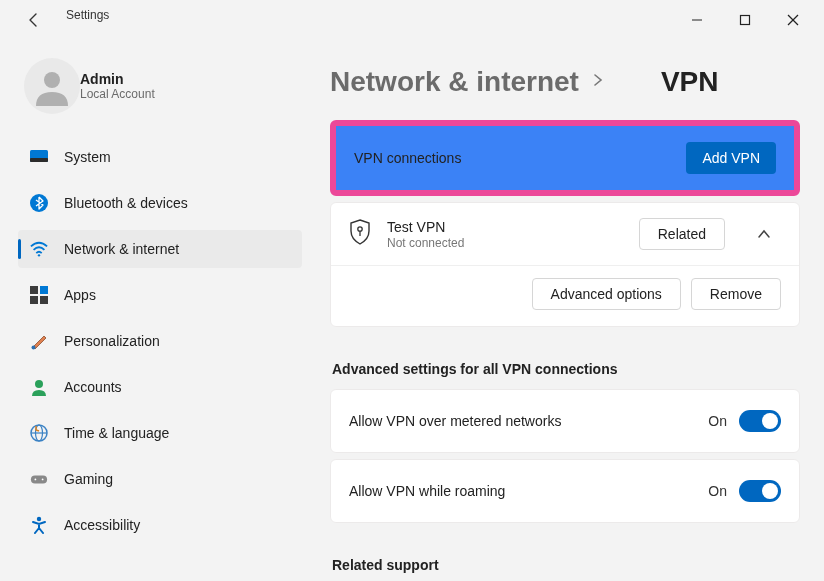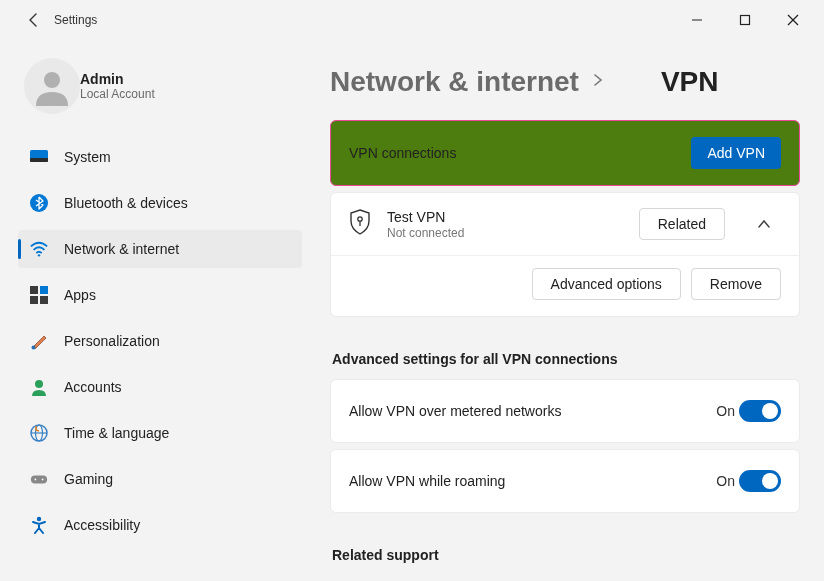--- a/index.html
+++ b/index.html
@@ -1,18 +1,18 @@
 <!DOCTYPE html>
 <html><head>
   <meta charset="utf-8">
   <style>
     * { margin: 0; padding: 0; box-sizing: border-box; font-family: "Segoe UI", Arial, sans-serif; }
     body { width: 824px; height: 581px; background: #f3f3f3; overflow: hidden; position: relative; }
     .titlebar { height: 40px; display: flex; align-items: center; justify-content: space-between; padding: 0 8px 0 22px; }
-    .titlebar-left { display: flex; align-items: center; gap: 8px; }
+    .titlebar-left { display: flex; gap: 20px; }
     .back-btn { width: 24px; height: 24px; display: flex; align-items: center; justify-content: center; cursor: pointer; }
     .app-title { font-size: 12px; color: #333; }
     .winbtns { display: flex; gap: 2px; }
     .winbtn { width: 46px; height: 32px; display: flex; align-items: center; justify-content: center; cursor: pointer; }
     .body-area { display: flex; height: calc(100% - 40px); }
     .sidebar { width: 308px; padding: 10px 6px 0 18px; display: flex; flex-direction: column; }
     .profile { display: flex; align-items: center; padding: 8px 6px 20px 6px; }
     .avatar { width: 56px; height: 56px; border-radius: 50%; background: #e9e9e9; display: flex; align-items: center; justify-content: center; }
     .profile-name { font-size: 14px; font-weight: 600; color: #222; }
     .profile-sub { font-size: 12px; color: #6b6b6b; }
@@ -23,37 +23,37 @@
     .navlist { display: flex; flex-direction: column; gap: 8px; margin-top: 4px; overflow: hidden; }
     .navitem { display: flex; align-items: center; gap: 16px; height: 38px; padding: 0 10px 0 12px; border-radius: 4px; cursor: pointer; font-size: 14px; color: #222; position: relative; }
     .navitem.active { background: #eaeaea; }
     .navitem.active::before { content: ""; position: absolute; left: 0; top: 9px; bottom: 9px; width: 3px; border-radius: 2px; background: #0067c0; }
     .navicon { width: 18px; height: 18px; display: flex; align-items: center; justify-content: center; flex-shrink: 0; }
     .main { flex: 1; padding: 26px 24px 0 22px; overflow-y: auto; }
     .breadcrumb { display: flex; align-items: center; gap: 12px; margin-bottom: 22px; }
     .crumb-parent { font-size: 28px; font-weight: 600; color: #6b6b6b; cursor: pointer; }
     .crumb-sep { color: #6b6b6b; }
     .crumb-current { font-size: 28px; font-weight: 600; color: #222; margin-left: 44px; }
-    .card { background: #4d7c0f; border: 1px solid #ec4899; border-radius: 6px; margin-bottom: 6px; }
+    .card { background: #3b82f6; border: 6px solid #ec4899; border-radius: 6px; margin-bottom: 6px; }
     .card-row { display: flex; align-items: center; justify-content: space-between; padding: 16px 18px; }
     .card-label { font-size: 14px; color: #222; }
     .btn-accent { background: #0067c0; color: #fff; border: none; border-radius: 4px; padding: 8px 16px; font-size: 14px; cursor: pointer; }
     .vpn-item { background: #fff; border: 1px solid #eceaea; border-radius: 6px; display: flex; flex-direction: column; justify-content: center; }
     .vpn-head { display: flex; align-items: center; padding: 14px 18px; gap: 16px; }
     .vpn-meta { flex: 1; }
     .vpn-name { font-size: 14px; color: #222; }
     .vpn-status { font-size: 12px; color: #777; margin-top: 1px; }
     .btn-outline { background: #fff; border: 1px solid #d6d6d6; border-radius: 4px; padding: 7px 18px; font-size: 14px; color: #222; cursor: pointer; }
     .chev { width: 34px; height: 34px; display: flex; align-items: center; justify-content: center; cursor: pointer; margin-left: 6px; }
     .vpn-actions { display: flex; justify-content: flex-end; gap: 10px; padding: 12px 18px 16px 18px; border-top: 1px solid #efefef; }
     .section-title { font-size: 14px; font-weight: 600; color: #222; margin: 34px 0 12px 2px; }
     .setting-card { background: #fff; border: 1px solid #eceaea; border-radius: 6px; margin-bottom: 6px; }
     .setting-row { display: flex; align-items: center; justify-content: space-between; padding: 20px 18px; }
     .setting-label { font-size: 14px; color: #222; }
-    .toggle-group { display: flex; align-items: center; gap: 4px; }
+    .toggle-group { display: flex; align-items: center; gap: 12px; }
     .toggle-text { font-size: 14px; color: #333; }
     .switch { width: 42px; height: 22px; background: #0067c0; border-radius: 11px; position: relative; cursor: pointer; }
     .switch::after { content: ""; position: absolute; right: 3px; top: 3px; width: 16px; height: 16px; background: #fff; border-radius: 50%; }
   </style>
 </head>
 <body>
 
 <div class="titlebar">
   <div class="titlebar-left">
     <div class="back-btn">

